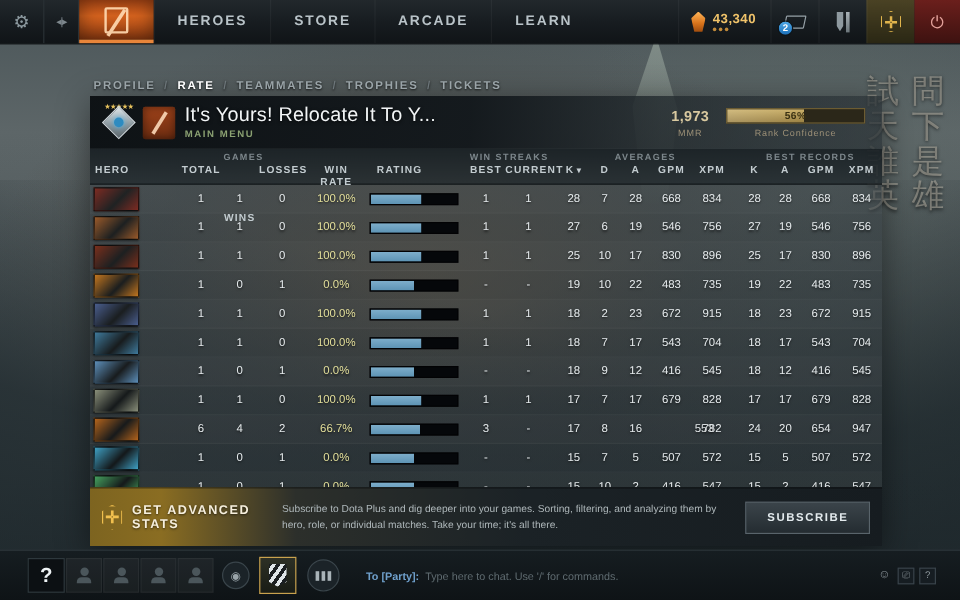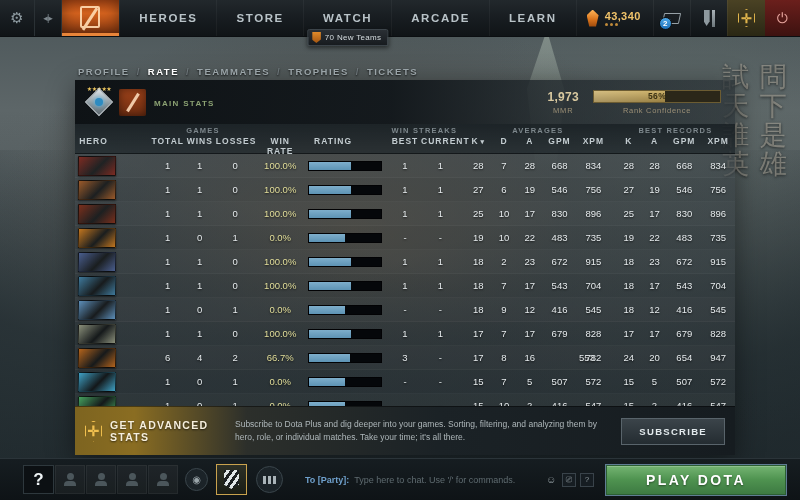--- a/index.html
+++ b/index.html
@@ -198,21 +198,21 @@
   }
   .head-right {
     position:absolute; right:14px; top:0; height:44px;
     display:flex; align-items:center; gap:14px;
   }
   .mmr-col { display:flex; flex-direction:column; align-items:center; }
   .mmr-val { color:#d9c9a0; font-size:12px; font-weight:bold; letter-spacing:.3px; }
   .mmr-lab { color:#9b8f76; font-size:7.5px; letter-spacing:.9px; margin-top:2px; }
   .conf-col { display:flex; flex-direction:column; align-items:center; }
   .conf-bar {
-    width:128px; height:13px; background:#2b2719;
+    width:116px; height:13px; background:#2b2719;
     border:1px solid #6c5c32; position:relative; overflow:hidden;
   }
   .conf-fill {
     position:absolute; left:0; top:0; bottom:0; width:56%;
     background:linear-gradient(180deg,#cbb069,#9a8143);
   }
   .conf-fill:after {
     content:""; position:absolute; inset:0;
     background:linear-gradient(90deg, rgba(255,255,255,.16), rgba(255,255,255,0));
   }
@@ -375,27 +375,20 @@
 
 <div class="topnav">
   <div class="nv nv-gear">⚙</div>
   <div class="nv nv-back">◂|▸</div>
   <div class="nv nv-logo">
       <div class="mark"></div>
     </div>
 
   <div class="nv nv-item">HEROES</div>
   <div class="nv nv-item">STORE</div>
-  <div class="nv nv-item">
-    <span>WATCH</span>
-    <span class="teams-badge">
-      <span class="shield"></span>
-      <span>70 New Teams</span>
-    </span>
-  </div>
   <div class="nv nv-item">ARCADE</div>
   <div class="nv nv-item">LEARN</div>
 
   <div class="nv-spacer"></div>
 
   <div class="nv nv-shards">
     <span class="shard-ico"></span>
     <span class="shard-col">
       <span class="shard-num">43,340</span>
       <span class="shard-dots">
@@ -436,21 +429,22 @@
 <div class="panel">
 
   <div class="panel-head">
     <div class="rank-medal">
       <span class="stars">★★★★★</span>
       <span class="dia"></span>
       <span class="core"></span>
     </div>
     <div class="title-logo"></div>
     <div class="title-block">
-      <div class="title-sub">MAIN STATS</div>
+      <div class="title-main">It's Yours! Relocate It To Y...</div>
+      <div class="title-sub">MAIN MENU</div>
     </div>
     <div class="head-right">
       <div class="mmr-col">
         <div class="mmr-val">1,973</div>
         <div class="mmr-lab">MMR</div>
       </div>
       <div class="conf-col">
         <div class="conf-bar">
           <div class="conf-fill" style="width: 56%;"></div>
           <div class="conf-pct">56%</div>
@@ -463,21 +457,21 @@
   <div class="thead">
     <div class="grouprow">
         <div class="gcap" style="left: 76.4634px; width: 103.024px;">GAMES</div>
         <div class="gcap" style="left: 313.902px; width: 70.8293px;">WIN STREAKS</div>
         <div class="gcap" style="left: 390.366px; width: 144.878px;">AVERAGES</div>
         <div class="gcap" style="left: 540.878px; width: 119.122px;">BEST RECORDS</div>
       </div>
     <div class="hrow">
         <div class="hcap" style="left: 2.41463px; width: 32.1951px;">HERO</div>
         <div class="hcap" style="left: 76.4634px; width: 32.1951px;">TOTAL</div>
-        <div class="hcap" style="left: 108.659px; width: 32.1951px;">WINS</div>
+        <div class="hcap" style="left: 108.659px; width: 32.1951px; margin-top: 40px;">WINS</div>
         <div class="hcap" style="left: 140.854px; width: 38.6341px;">LOSSES</div>
         <div class="hcap" style="left: 181.098px; width: 48.2927px;">WIN RATE</div>
         <div class="hcap" style="left: 221px; width: 74.0488px;">RATING</div>
         <div class="hcap" style="left: 313.902px; width: 32.1951px;">BEST</div>
         <div class="hcap" style="left: 346.098px; width: 38.6341px;">CURRENT</div>
         <div class="hcap" style="left: 390.366px; width: 25.7561px;">K<span class="chev">▾</span></div>
         <div class="hcap" style="left: 416.122px; width: 25.7561px;">D</div>
         <div class="hcap" style="left: 441.878px; width: 25.7561px;">A</div>
         <div class="hcap" style="left: 467.634px; width: 33.8049px;">GPM</div>
         <div class="hcap" style="left: 501.439px; width: 33.8049px;">XPM</div>
@@ -765,14 +759,13 @@
   <div class="chatwrap">
     <span class="chat-label">To [Party]:</span>
     <span class="chat-placeholder">Type here to chat. Use '/' for commands.</span>
     <span class="chat-tools">
       <span class="ct plain">☺</span>
       <span class="ct">⎚</span>
       <span class="ct">?</span>
     </span>
   </div>
 
-  <div class="play-btn">PLAY DOTA</div>
 </div>
 
 </body></html>

